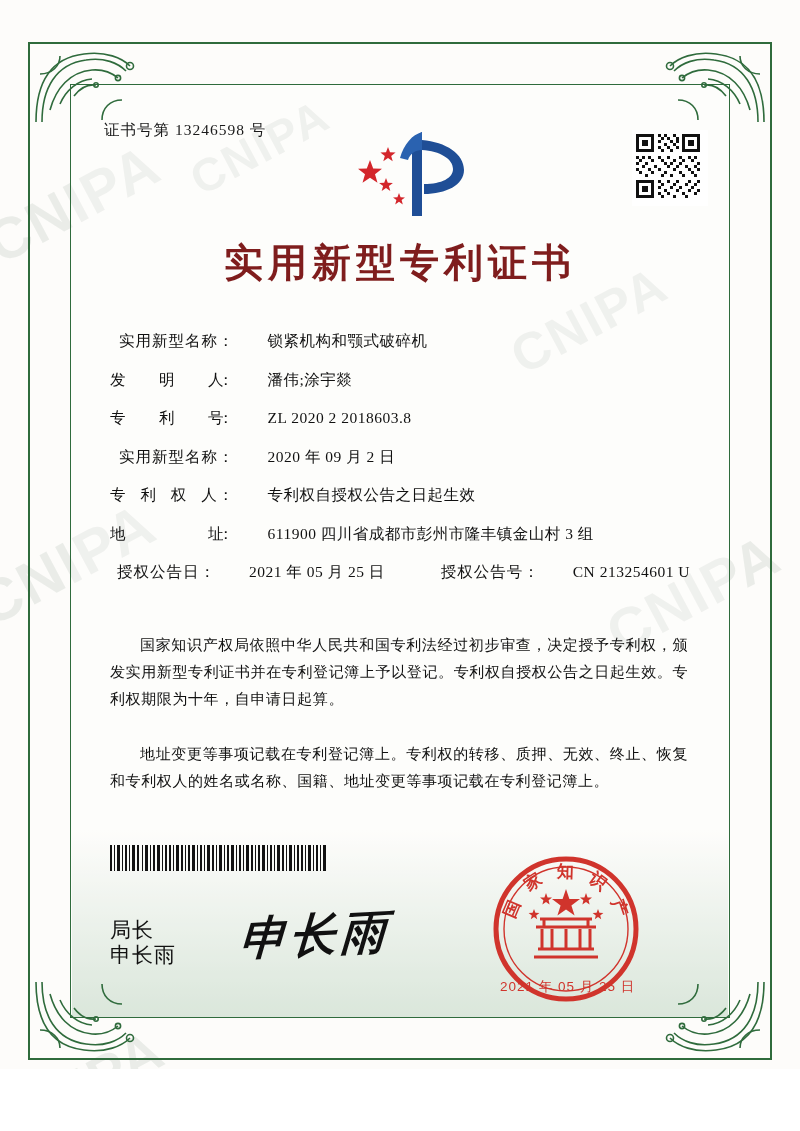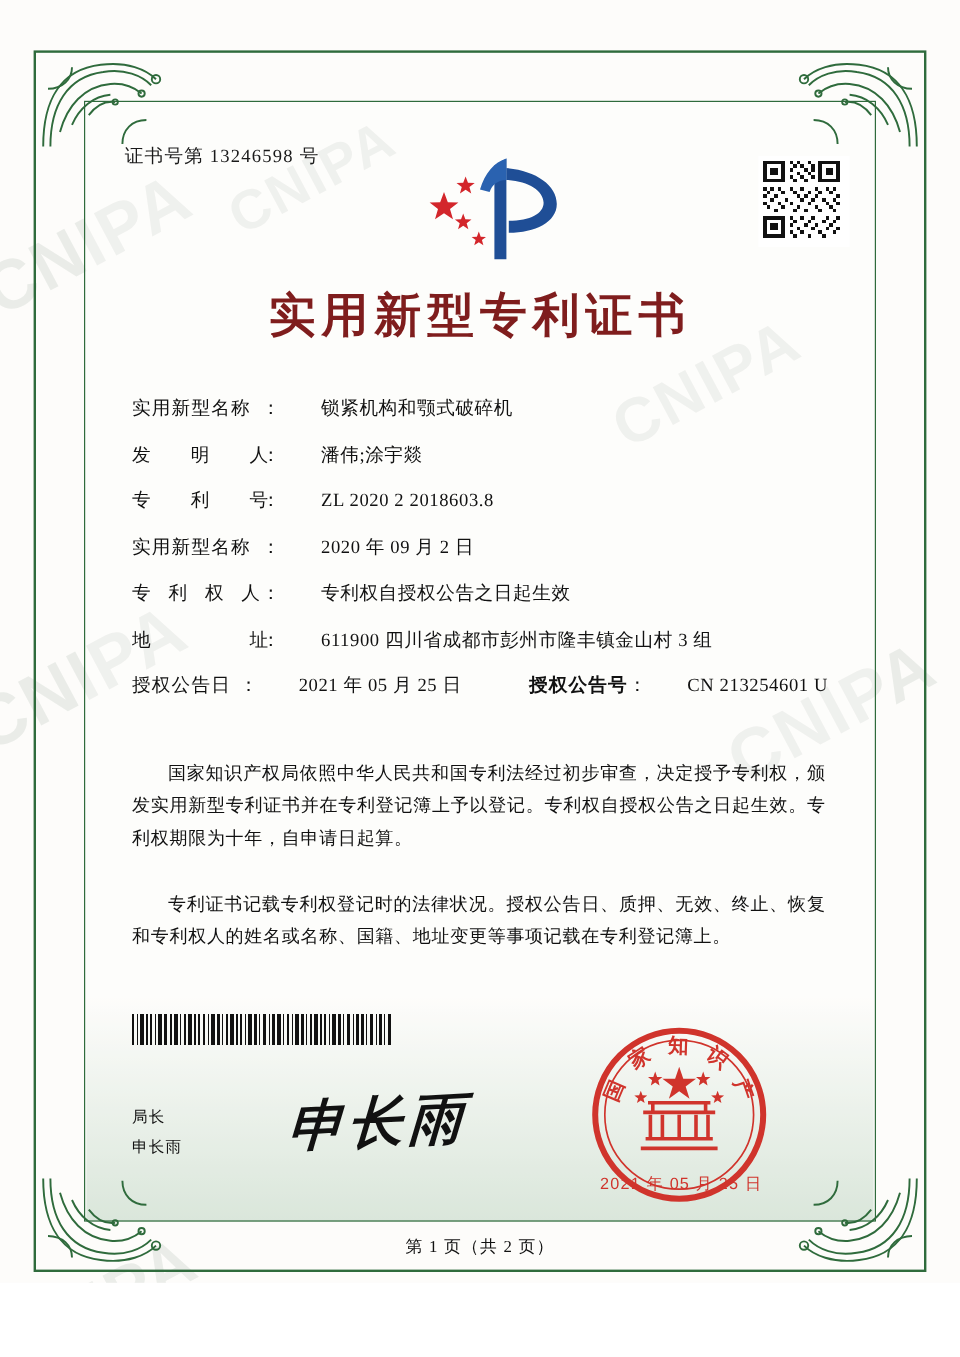--- a/index.html
+++ b/index.html
@@ -106,31 +106,32 @@
     width: 580px;
     font-size: 15.5px;
     color: #111;
     line-height: 1;
   }
   .frow {
     display: flex;
     align-items: baseline;
     margin-bottom: 23px;
     white-space: nowrap;
+    text-align: right;
   }
   .flabel {
     width: 108px;
     display: inline-block;
     letter-spacing: 1px;
   }
   .flabel.sp { letter-spacing: 9px; }
   .flabel.sp2 { letter-spacing: 5.5px; }
   .fcolon { margin-right: 4px; }
   .fvalue { letter-spacing: .5px; margin-left: 30px; }
-  .frow.pair .fvalue2-label { margin-left: 56px; letter-spacing: 1px; font-weight: bold; }
+  .frow.pair .fvalue2-label { margin-left: 56px; letter-spacing: 1px; }
 
   
   .para {
     position: absolute;
     left: 110px;
     width: 578px;
     font-size: 15px;
     color: #111;
     line-height: 27px;
     text-align: justify;
@@ -147,21 +148,21 @@
     top: 845px;
     width: 218px;
     height: 26px;
   }
 
   
   .sig-label {
     position: absolute;
     left: 110px;
     top: 918px;
-    font-size: 13px;
+    font-size: 21px;
     line-height: 25px;
     color: #111;
     letter-spacing: 1px;
   }
   .sig-hand {
     position: absolute;
     left: 240px;
     top: 905px;
     font-size: 46px;
     color: #111;
@@ -475,21 +476,21 @@
       <span class="fcolon">：</span>
       <span class="fvalue">CN 213254601 U</span>
     </div>
 
   </div>
 
   <div class="para para1">
     <span class="indent">国家知识产权局依照中华人民共和国专利法经过初步审查，决定授予专利权，颁发实用新型专利证书并在专利登记簿上予以登记。专利权自授权公告之日起生效。专利权期限为十年，自申请日起算。</span>
   </div>
   <div class="para para2">
-    <span class="indent">专利证书记载专利权登记时的法律状况。授权公告日、质押、无效、终止、恢复和专利权人的姓名或名称、国籍、地址变更等事项记载在专利登记簿上。</span>
+    <span class="indent">地址变更等事项记载在专利登记簿上。专利权的转移、质押、无效、终止、恢复和专利权人的姓名或名称、国籍、地址变更等事项记载在专利登记簿上。</span>
   </div>
 
   <div class="barcode">
     <svg width="218" height="26" viewBox="0 0 218 26" shape-rendering="crispEdges">
       <rect width="218" height="26" fill="transparent"></rect>
       <g fill="#111">
         <rect x="0" y="0" width="2" height="26"></rect>
           <rect x="4" y="0" width="1" height="26"></rect>
         <rect x="7" y="0" width="3" height="26"></rect>
           <rect x="12" y="0" width="1" height="26"></rect>
@@ -579,16 +580,15 @@
       <defs>
         <path id="sealArc" d="M 76,76 m -52,0 a 52,52 0 1,1 104,0" fill="none"></path>
       </defs>
       <text font-family="'Liberation Serif', serif" font-size="17" font-weight="bold" fill="#d0342c" letter-spacing="5">
         <textPath href="#sealArc" startOffset="6%">国 家 知 识 产 权 局</textPath>
       </text>
     </svg>
   </div>
   <div class="seal-date">2021 年 05 月 25 日</div>
 
-  <div class="page-num">第 1 页（共 2 页）</div>
   <div class="bottom-strip"></div>
 
 </div>
 
 </body></html>

